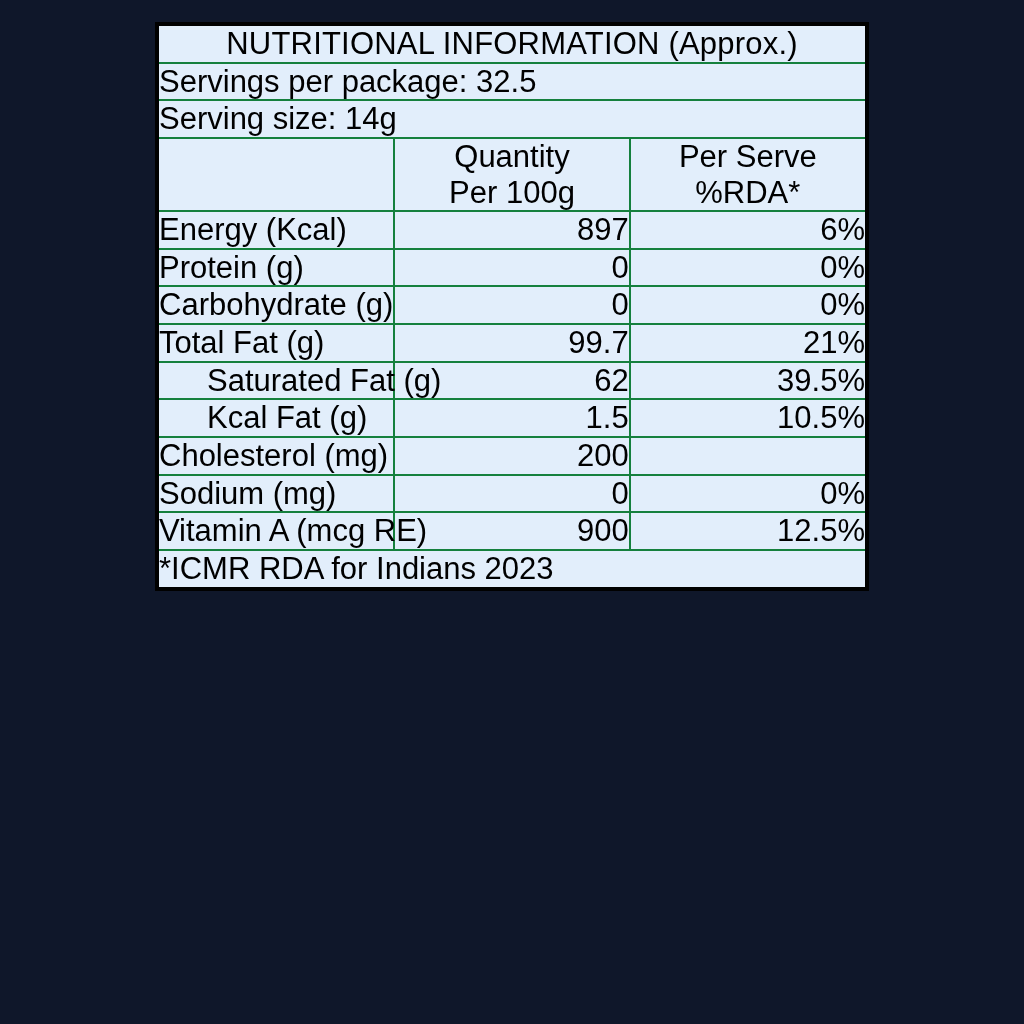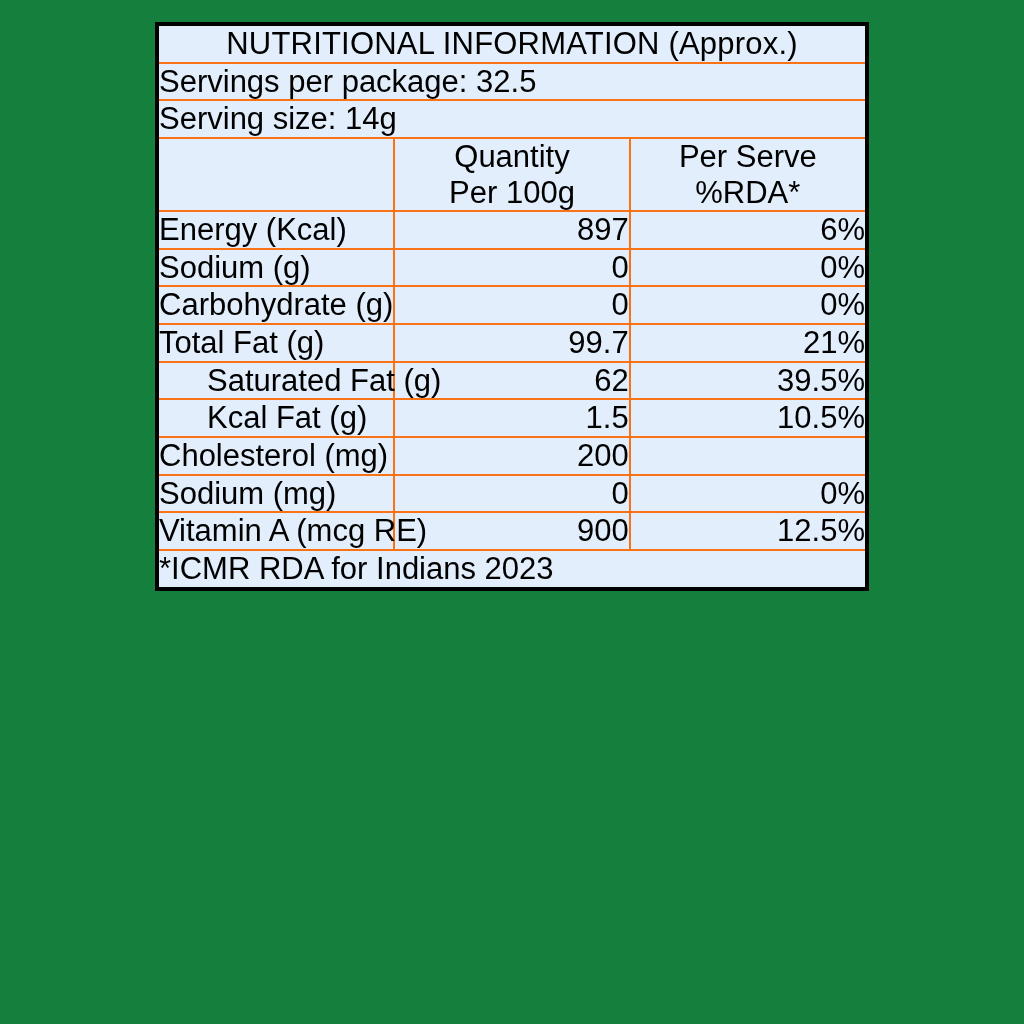--- a/index.html
+++ b/index.html
@@ -7,39 +7,39 @@
     padding: 0;
     width: 1024px;
     height: 1024px;
     background: #ffffff;
     font-family: "Liberation Sans", sans-serif;
   }
   #root {
     width: 1024px;
     height: 1024px;
     position: relative;
-    background: #15803d;
+    background: #0f172a;
   }
   .panel {
     position: absolute;
     left: 155px;
     top: 22px;
     width: 714px;
     background: #e2eefb;
     border: 4px solid #000000;
     box-sizing: border-box;
   }
   table.nutrition {
     width: 100%;
     border-collapse: collapse;
     table-layout: fixed;
     background: #e2eefb;
   }
   table.nutrition td {
-    border: 2px solid #f97316;
+    border: 2px solid #15803d;
     padding: 0;
     color: #000000;
     font-size: 31px;
     line-height: 1.15;
     vertical-align: middle;
   }
   
   table.nutrition tr:first-child td { border-top: none; }
   table.nutrition tr:last-child td { border-bottom: none; }
   table.nutrition td:first-child { border-left: none; }
@@ -111,21 +111,21 @@
             <div>%RDA*</div>
           </td>
         </tr>
 
         <tr>
           <td class="row-label">Energy (Kcal)</td>
           <td class="row-val">897</td>
           <td class="row-val">6%</td>
         </tr>
         <tr>
-          <td class="row-label">Sodium (g)</td>
+          <td class="row-label">Protein (g)</td>
           <td class="row-val">0</td>
           <td class="row-val">0%</td>
         </tr>
         <tr>
           <td class="row-label">Carbohydrate (g)</td>
           <td class="row-val">0</td>
           <td class="row-val">0%</td>
         </tr>
         <tr>
           <td class="row-label">Total Fat (g)</td>

